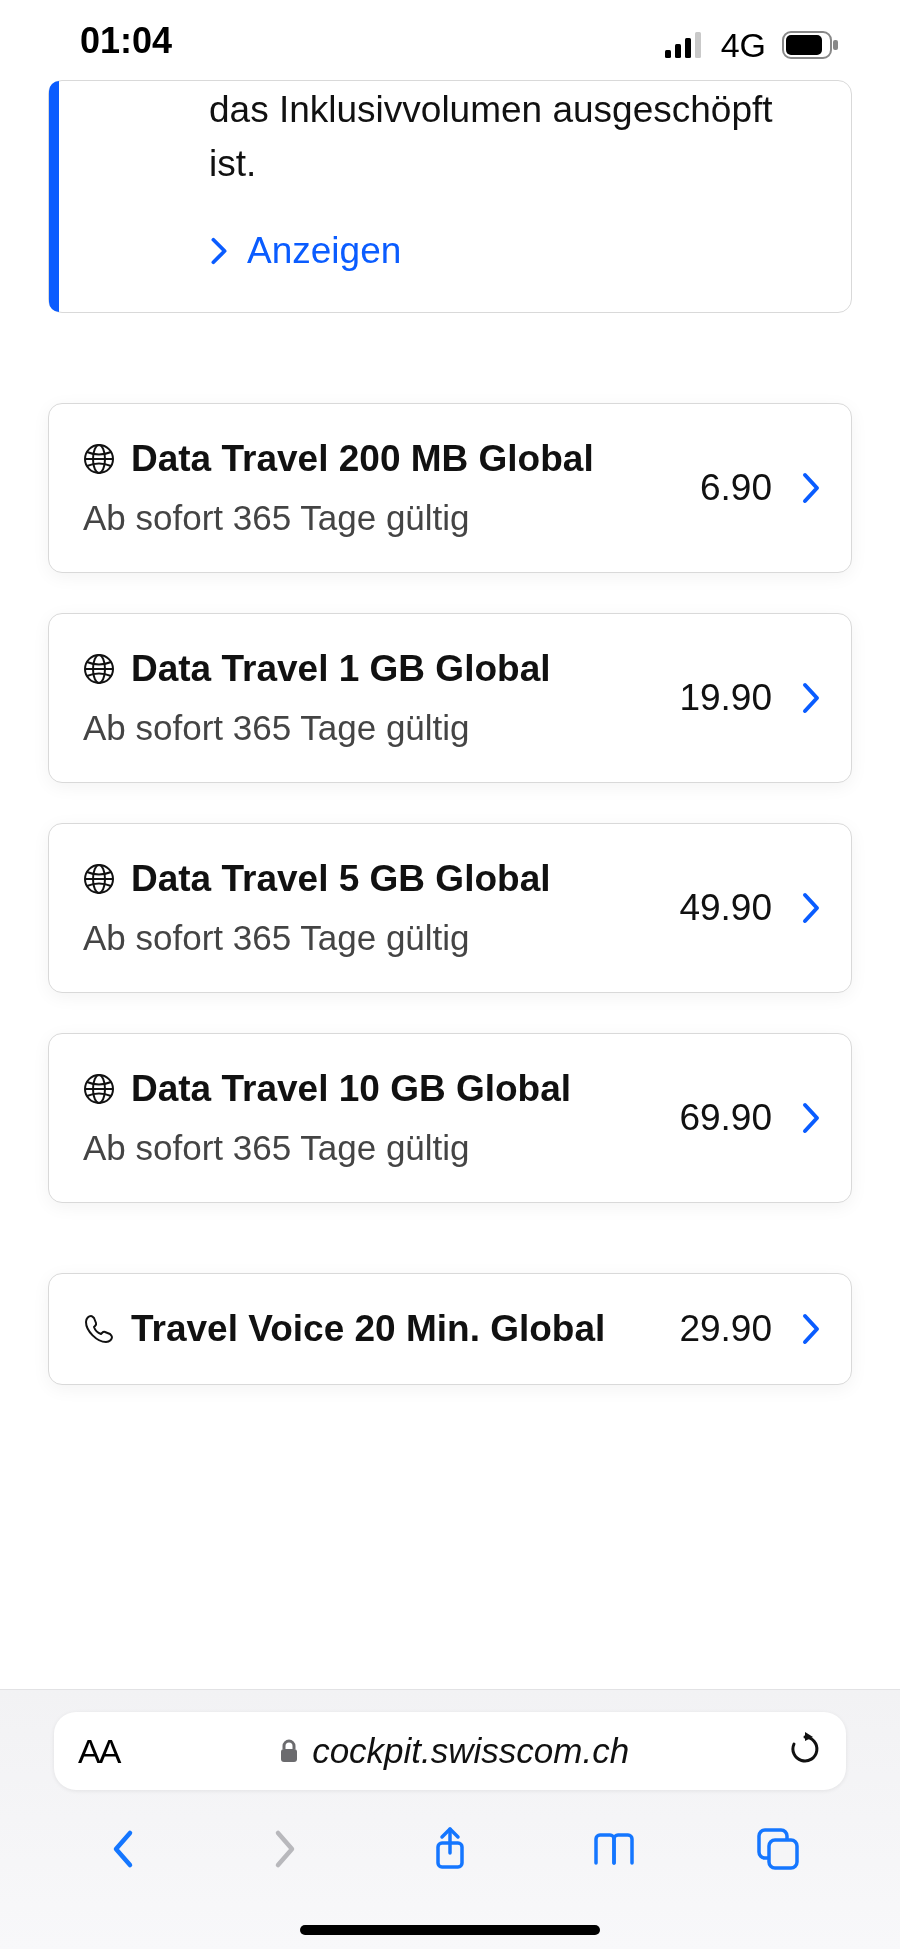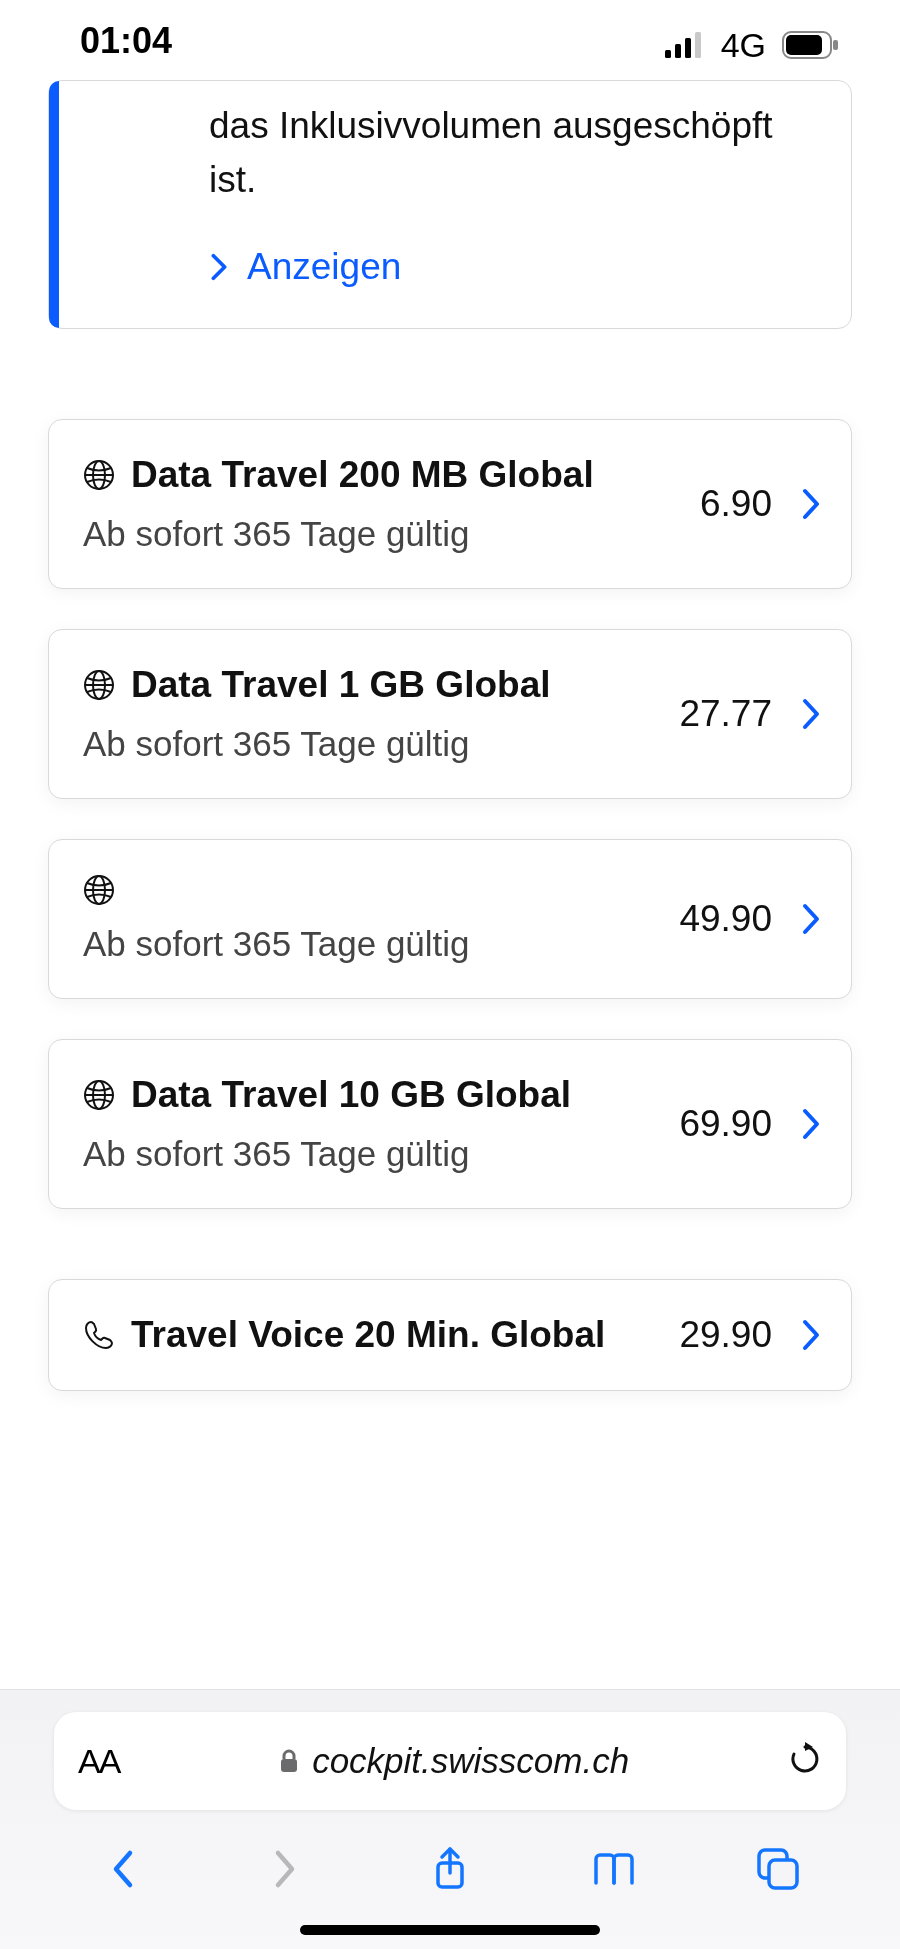--- a/index.html
+++ b/index.html
@@ -2,39 +2,39 @@
 <html><head>
 <meta charset="utf-8">
 <style>
   * { box-sizing: border-box; margin: 0; padding: 0; }
   html, body { width: 900px; height: 1949px; font-family: -apple-system, "Helvetica Neue", Arial, sans-serif; background: #fff; overflow: hidden; }
   .status-bar { display: flex; justify-content: space-between; padding: 20px 60px 10px 80px; height: 80px; font-size: 36px; font-weight: 700; }
   .status-right { display: flex; align-items: center; gap: 10px; }
   .signal svg, .battery svg { display: block; }
   .net-label { font-size: 34px; font-weight: 500; margin: 0 6px; }
   .content { padding: 0 48px; height: 1620px; overflow: hidden; position: relative; }
-  .info-card { border: 1px solid #d9d9d9; border-radius: 14px; background: #fff; position: relative; padding: 16px 40px 40px 60px; margin-bottom: 90px; }
+  .info-card { border: 1px solid #d9d9d9; border-radius: 14px; background: #fff; position: relative; padding: 0 40px 40px 60px; margin-bottom: 90px; }
   .info-card::before { content: ""; position: absolute; left: 0; top: 0; bottom: 0; width: 10px; background: #0a5cff; border-top-left-radius: 14px; border-bottom-left-radius: 14px; }
   .info-card .cut-top { height: 16px; overflow: hidden; }
   .info-text { font-size: 37px; line-height: 1.45; color: #111; margin-top: -14px; padding-left: 100px; }
   .anzeigen-row { display: flex; align-items: center; gap: 18px; margin-top: 40px; padding-left: 100px; color: #0a5cff; font-size: 37px; }
   .anzeigen-row .chev { width: 20px; height: 30px; }
   .pack-card { border: 1px solid #d9d9d9; border-radius: 14px; background: #fff; padding: 34px 30px 34px 34px; margin-bottom: 40px; display: flex; align-items: center; gap: 19px; box-shadow: 0 4px 18px rgba(0,0,0,0.05); }
   .pack-left { flex: 1; min-width: 0; }
   .pack-title-row { display: flex; align-items: center; gap: 16px; margin-bottom: 18px; }
   .pack-title { font-size: 37px; font-weight: 700; color: #111; }
   .pack-sub { font-size: 35px; color: #444; }
   .pack-price { font-size: 37px; font-weight: 500; color: #111; margin-right: 10px; white-space: nowrap; }
   .chev-right { width: 20px; height: 34px; flex: 0 0 auto; }
   .globe { width: 32px; height: 32px; flex: 0 0 auto; }
   .phone-icon { width: 32px; height: 32px; flex: 0 0 auto; }
   .voice-card { margin-top: 70px; }
   
   .safari { position: absolute; left: 0; right: 0; bottom: 0; height: 260px; background: linear-gradient(to bottom, #f2f2f4, #f8f8fa); border-top: 1px solid #e2e2e4; }
-  .addr { margin: 22px 54px 12px 54px; height: 98px; background: #fff; border-radius: 22px; display: flex; align-items: center; padding: 0 24px; box-shadow: 0 1px 4px rgba(0,0,0,0.08); }
+  .addr { margin: 22px 54px 12px 54px; height: 78px; background: #fff; border-radius: 22px; display: flex; align-items: center; padding: 0 24px; box-shadow: 0 1px 4px rgba(0,0,0,0.08); }
   .aA { font-size: 34px; letter-spacing: -2px; font-weight: 500; }
   .addr-mid { flex: 1; display: flex; align-items: center; justify-content: center; gap: 12px; font-style: italic; }
   .lock { width: 22px; height: 26px; }
   .domain { font-size: 35px; font-weight: 500; color: #111; }
   .reload { width: 34px; height: 34px; }
   .toolbar { display: flex; justify-content: space-around; align-items: center; margin-top: 34px; padding: 0 40px; }
   .tb-btn { width: 50px; height: 50px; display: flex; align-items: center; justify-content: center; }
   .home-ind { position: absolute; bottom: 14px; left: 50%; transform: translateX(-50%); width: 300px; height: 10px; background: #000; border-radius: 10px; }
 </style>
 </head>
@@ -102,36 +102,37 @@
             <circle cx="16" cy="16" r="14" fill="none" stroke="#111" stroke-width="2"></circle>
             <ellipse cx="16" cy="16" rx="6" ry="14" fill="none" stroke="#111" stroke-width="2"></ellipse>
             <line x1="2" y1="16" x2="30" y2="16" stroke="#111" stroke-width="2"></line>
             <path d="M4 9 Q16 14 28 9" fill="none" stroke="#111" stroke-width="2"></path>
             <path d="M4 23 Q16 18 28 23" fill="none" stroke="#111" stroke-width="2"></path>
           </svg>
         <span class="pack-title">Data Travel 1 GB Global</span>
       </div>
       <div class="pack-sub">Ab sofort 365 Tage gültig</div>
     </div>
-    <div class="pack-price">27.77</div>
-    <svg class="chev-right" viewBox="0 0 20 34">
-        <polyline points="4,4 16,17 4,30" fill="none" stroke="#0a5cff" stroke-width="4" stroke-linecap="round" stroke-linejoin="round"></polyline>
-      </svg>
-  </div>
-
-  <div class="pack-card">
-    <div class="pack-left">
-      <div class="pack-title-row">
-        <svg class="globe" viewBox="0 0 32 32">
-            <circle cx="16" cy="16" r="14" fill="none" stroke="#111" stroke-width="2"></circle>
-            <ellipse cx="16" cy="16" rx="6" ry="14" fill="none" stroke="#111" stroke-width="2"></ellipse>
-            <line x1="2" y1="16" x2="30" y2="16" stroke="#111" stroke-width="2"></line>
-            <path d="M4 9 Q16 14 28 9" fill="none" stroke="#111" stroke-width="2"></path>
-            <path d="M4 23 Q16 18 28 23" fill="none" stroke="#111" stroke-width="2"></path>
-          </svg>
+    <div class="pack-price">19.90</div>
+    <svg class="chev-right" viewBox="0 0 20 34">
+        <polyline points="4,4 16,17 4,30" fill="none" stroke="#0a5cff" stroke-width="4" stroke-linecap="round" stroke-linejoin="round"></polyline>
+      </svg>
+  </div>
+
+  <div class="pack-card">
+    <div class="pack-left">
+      <div class="pack-title-row">
+        <svg class="globe" viewBox="0 0 32 32">
+            <circle cx="16" cy="16" r="14" fill="none" stroke="#111" stroke-width="2"></circle>
+            <ellipse cx="16" cy="16" rx="6" ry="14" fill="none" stroke="#111" stroke-width="2"></ellipse>
+            <line x1="2" y1="16" x2="30" y2="16" stroke="#111" stroke-width="2"></line>
+            <path d="M4 9 Q16 14 28 9" fill="none" stroke="#111" stroke-width="2"></path>
+            <path d="M4 23 Q16 18 28 23" fill="none" stroke="#111" stroke-width="2"></path>
+          </svg>
+        <span class="pack-title">Data Travel 5 GB Global</span>
       </div>
       <div class="pack-sub">Ab sofort 365 Tage gültig</div>
     </div>
     <div class="pack-price">49.90</div>
     <svg class="chev-right" viewBox="0 0 20 34">
         <polyline points="4,4 16,17 4,30" fill="none" stroke="#0a5cff" stroke-width="4" stroke-linecap="round" stroke-linejoin="round"></polyline>
       </svg>
   </div>
 
   <div class="pack-card">

